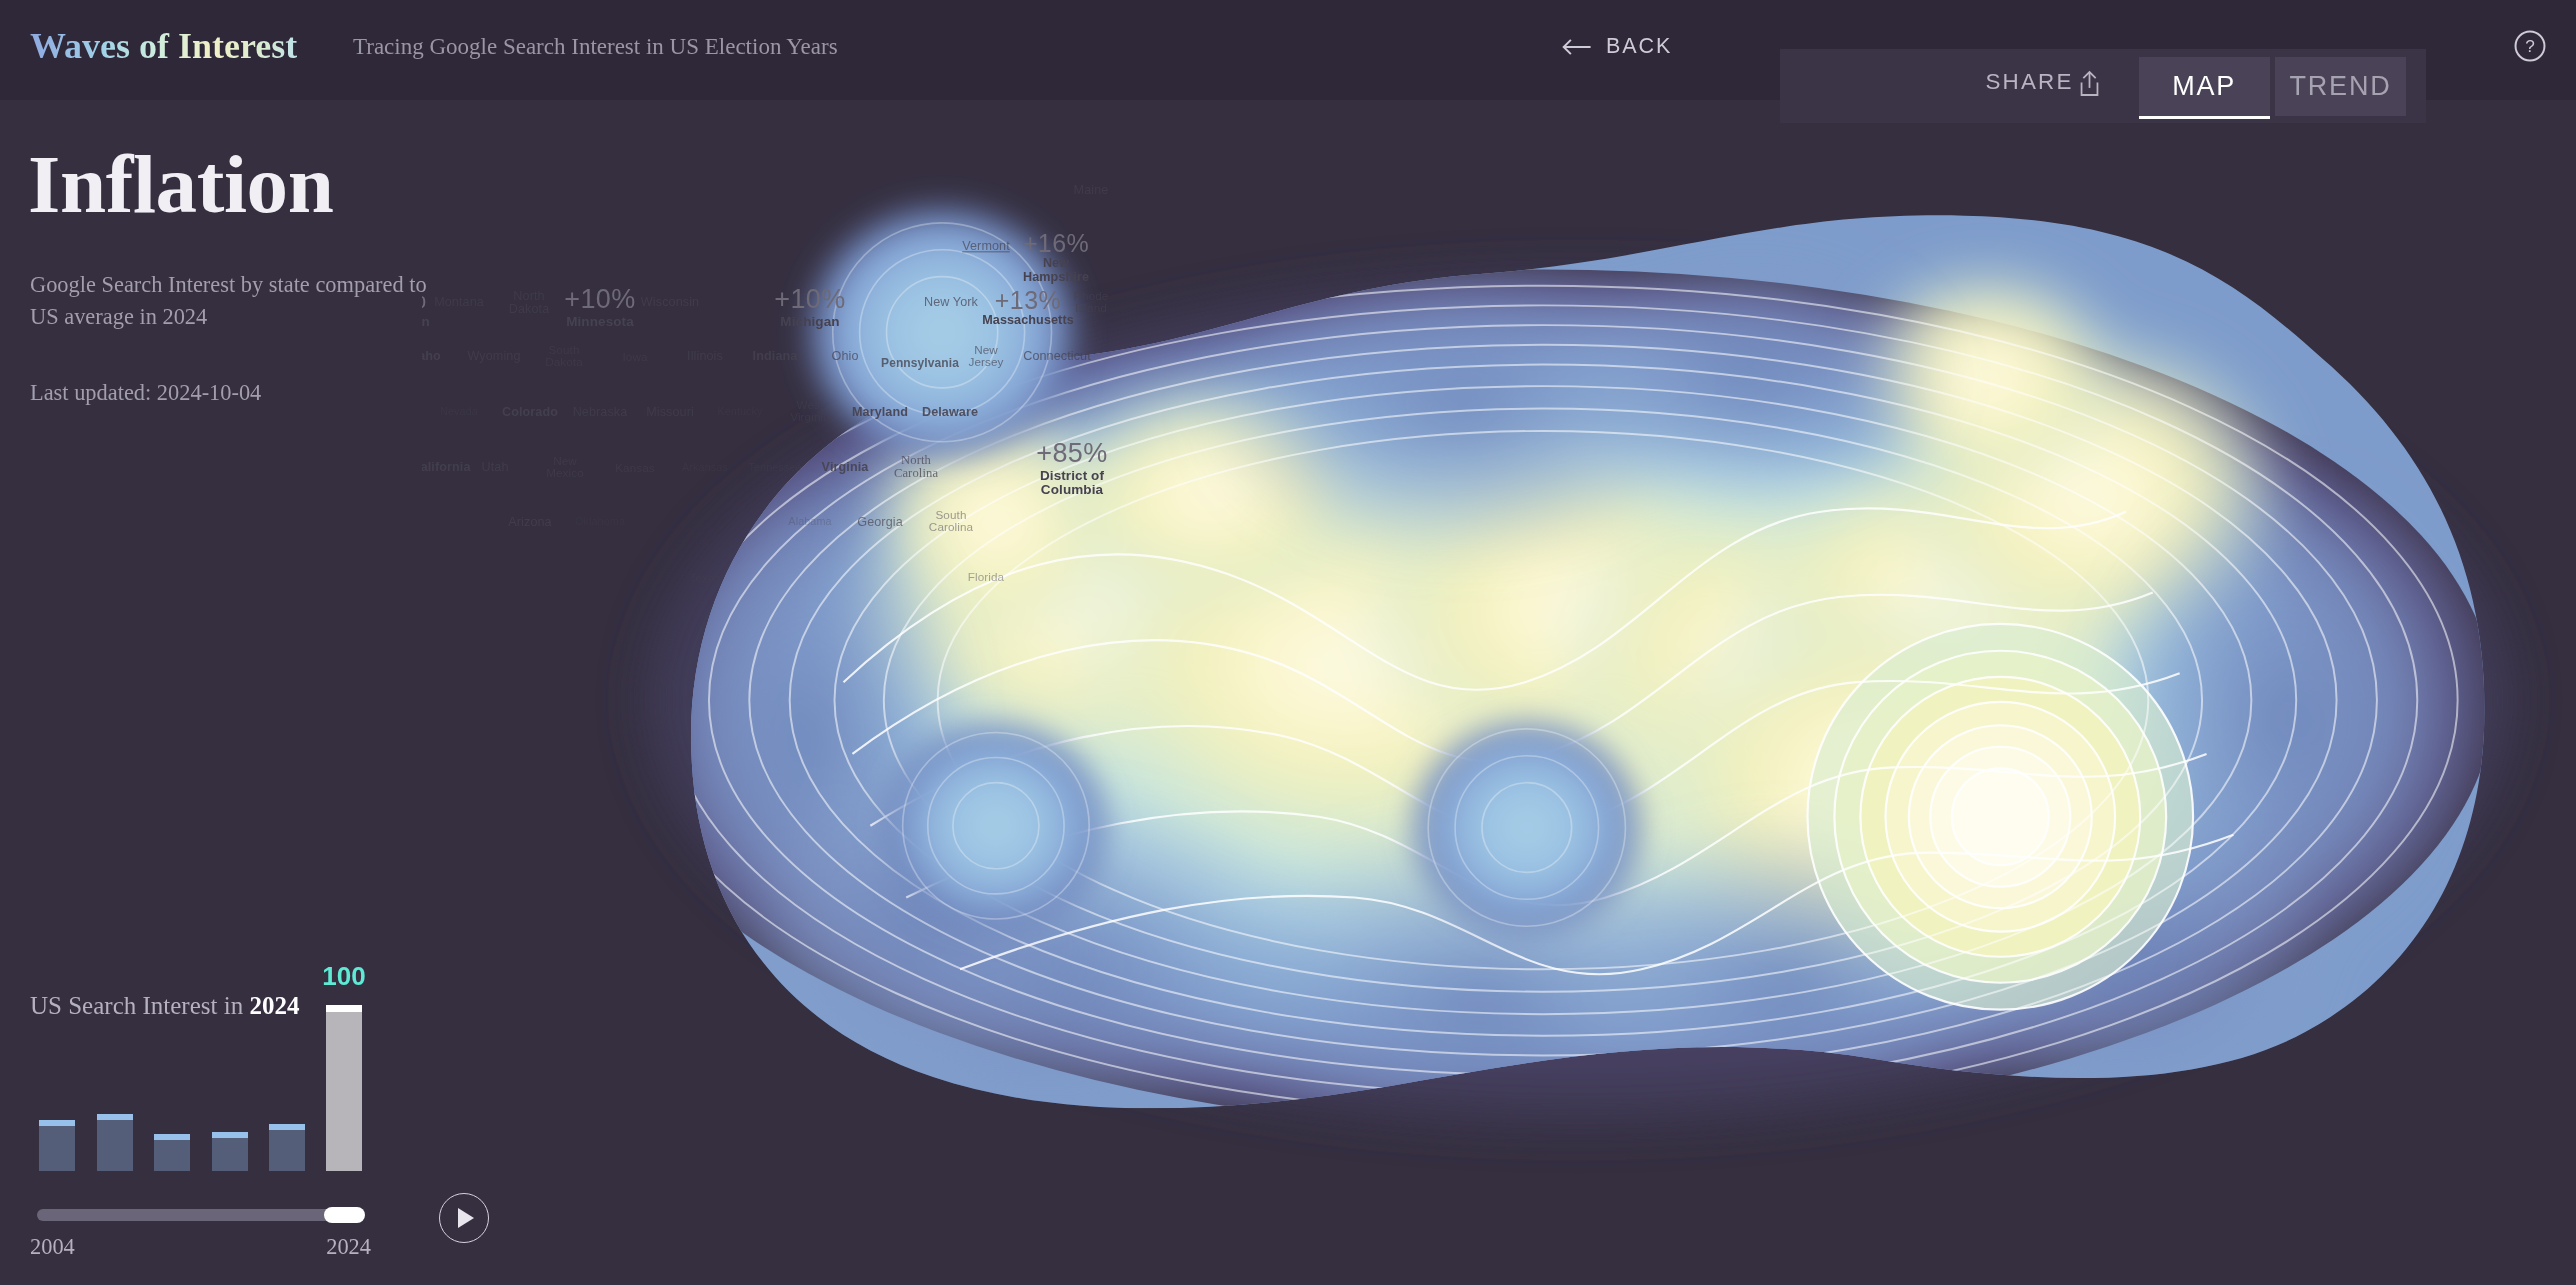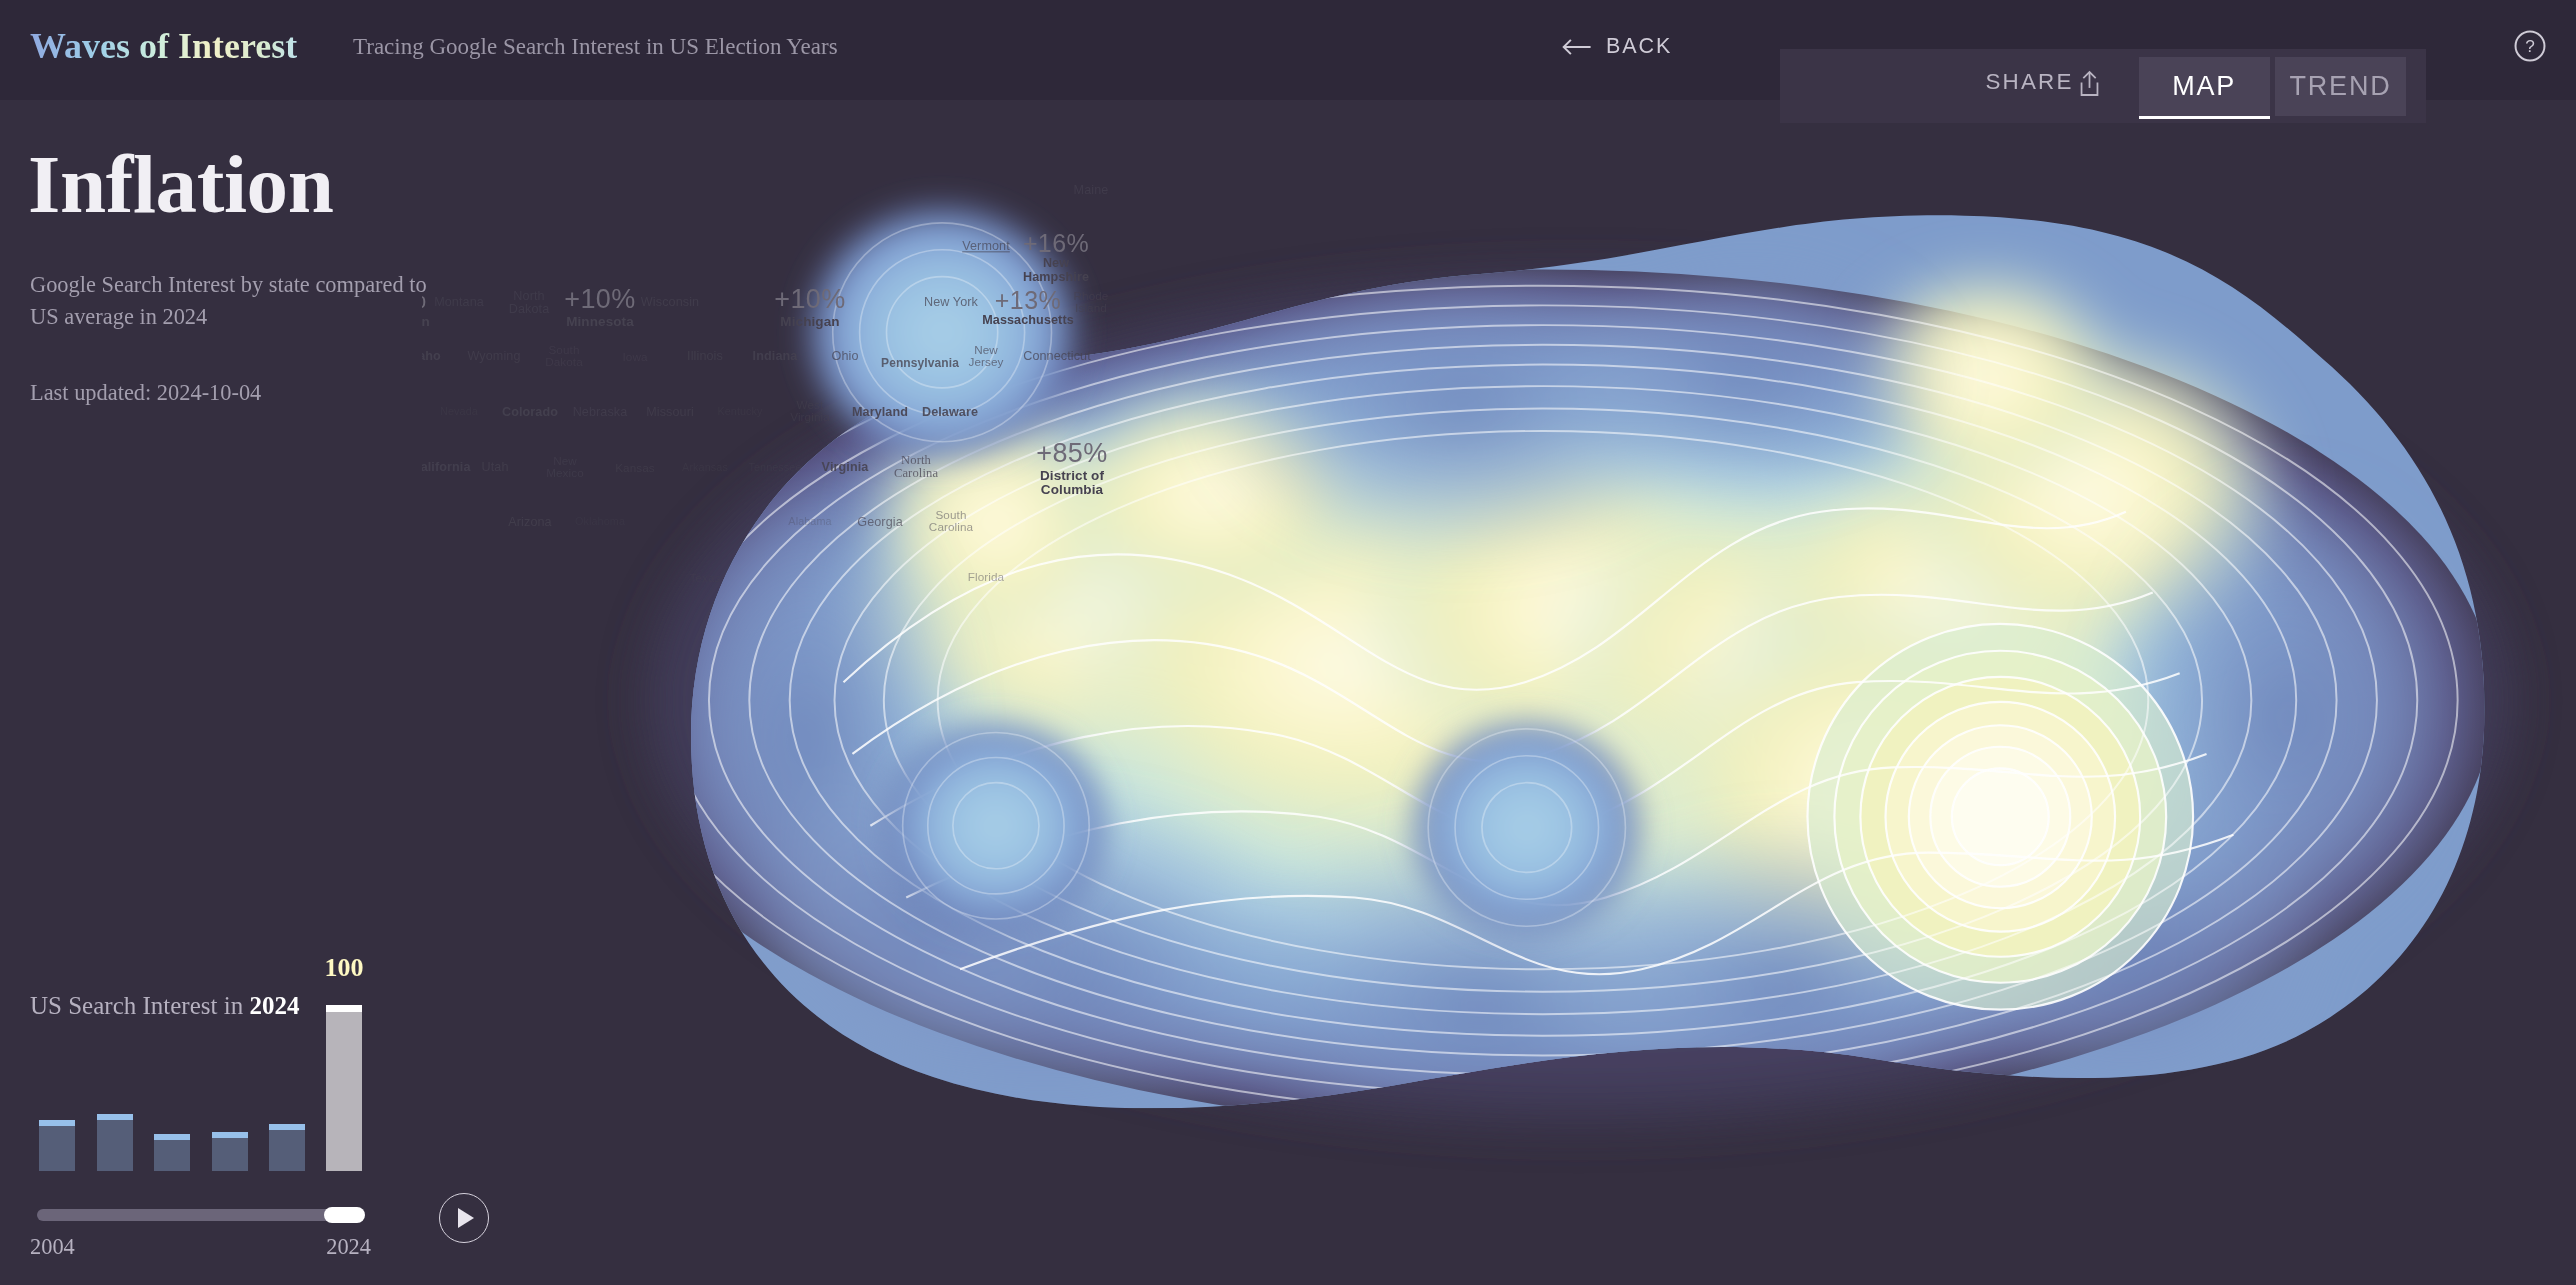--- a/index.html
+++ b/index.html
@@ -132,23 +132,23 @@
   .tl-title b { color: #ffffff; font-weight: 700; }
 
   .bars { position: absolute; left: 0; top: 0; width: 413px; height: 233px; }
   .bar { position: absolute; bottom: 0; width: 36px; }
   .bar .body { width: 100%; height: 100%; background: #555e78; }
   .bar .cap  { position: absolute; left: 0; right: 0; top: 0; height: 6.3px; background: #97c0ea; }
   .bar.active .body { background: #b7b4ba; }
   .bar.active .cap  { background: #ffffff; height: 7.2px; }
   .bar-value {
     position: absolute; bottom: 100%; left: 50%; transform: translateX(-50%);
-    margin-bottom: 22px;
-    font-family: Liberation Serif, serif;
-    font-size: 26px; font-weight: 700; color: #fef9c3;
+    margin-bottom: 13px;
+    font-family: Liberation Sans, sans-serif;
+    font-size: 26px; font-weight: 700; color: #5eead4;
   }
 
   .slider { position: absolute; left: 37px; top: 236px; width: 326px; height: 20px; cursor: pointer; }
   .slider .track { position: absolute; left: 0; top: 3.6px; width: 100%; height: 12.6px; background: #6b6579; border-radius: 6.3px; }
   .slider .thumb { position: absolute; right: -1.8px; top: 1.8px; width: 41px; height: 16px; background: #ffffff; border-radius: 8px; }
 
   .tl-years { position: absolute; left: 30px; top: 265px; width: 341px; display: flex; justify-content: space-between; }
   .tl-years span { font-family: "Liberation Serif", serif; font-size: 22.4px; color: #b6b1c0; }
 
   .play-btn {

